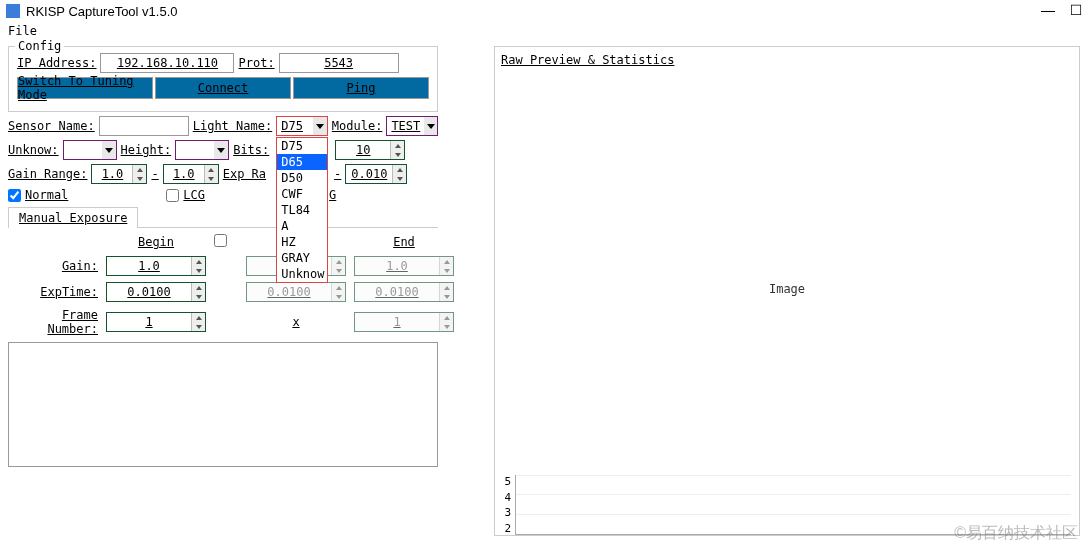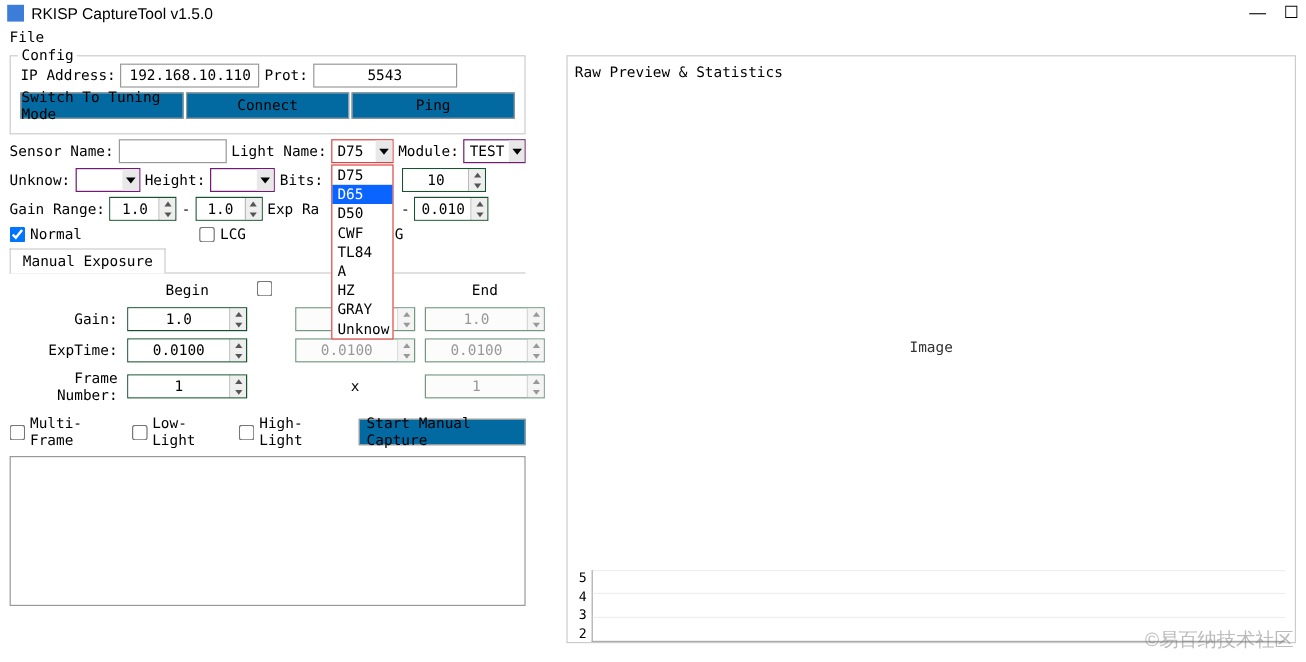--- a/index.html
+++ b/index.html
@@ -25,21 +25,21 @@
   background: #3b7dd8;
   margin-right: 6px;
   display: inline-block;
 }
 .titlebar .title { font-family: Arial, sans-serif; }
 .winbtns { position: absolute; right: 4px; top: 2px; display: flex; gap: 12px; font-family: Arial; font-size: 14px; }
 .winbtn { width: 16px; text-align: center; cursor: pointer; }
 
 .menubar { height: 20px; padding: 2px 8px; font-size: 12px; }
 
-.content { display: flex; padding: 4px 8px; gap: 4px; }
+.content { display: flex; padding: 4px 8px; gap: 26px; text-decoration: underline; }
 .left-col { width: 430px; }
 .right-col { flex: 1; padding-left: 30px; }
 
 .fieldset {
   border: 1px solid #ccc;
   padding: 6px 8px 8px 8px;
   margin-bottom: 4px;
   position: relative;
 }
 .fieldset > .legend {
@@ -175,21 +175,21 @@
   <span>File</span>
 </div>
 
 <div class="content">
   <div class="left-col">
 
     <div class="fieldset">
       <div class="legend">Config</div>
       <div class="row">
         <span class="lbl">IP Address:</span>
-        <input type="text" class="textbox" style="width: 116px;" value="192.168.10.110">
+        <input type="text" class="textbox" style="width: 134px;" value="192.168.10.110">
         <span class="lbl">Prot:</span>
         <input type="text" class="textbox" style="width: 120px;" value="5543">
       </div>
       <div class="row" style="gap:2px">
         <div class="btn btn3">Switch To Tuning Mode</div>
         <div class="btn btn3">Connect</div>
         <div class="btn btn3">Ping</div>
       </div>
     </div>
 
@@ -355,36 +355,20 @@
         <div class="hdr">x</div>
         <div class="spin" style="opacity:0.6">
             <input disabled="" value="1" style="">
             <span class="spb">
               <div class="up"></div>
               <div class="dn"></div>
             </span>
           </div>
       </div>
 
-      <div class="row" style="margin-top:10px">
-        <label class="chk">
-            <input type="checkbox" style="">
-            <span>Multi-Frame</span>
-          </label>
-        <label class="chk">
-            <input type="checkbox" style="">
-            <span>Low-Light</span>
-          </label>
-        <label class="chk">
-            <input type="checkbox" style="">
-            <span>High-Light</span>
-          </label>
-        <div style="flex:1"></div>
-        <div class="btn" style="padding:0 6px">Start Manual Capture</div>
-      </div>
 
       <div class="output-area"></div>
     </div>
 
   </div>
 
   <div class="right-col">
     <div class="right-fieldset">
       <div class="legend" style="top:-8px">Raw Preview &amp; Statistics</div>
       <div class="imgbox">

